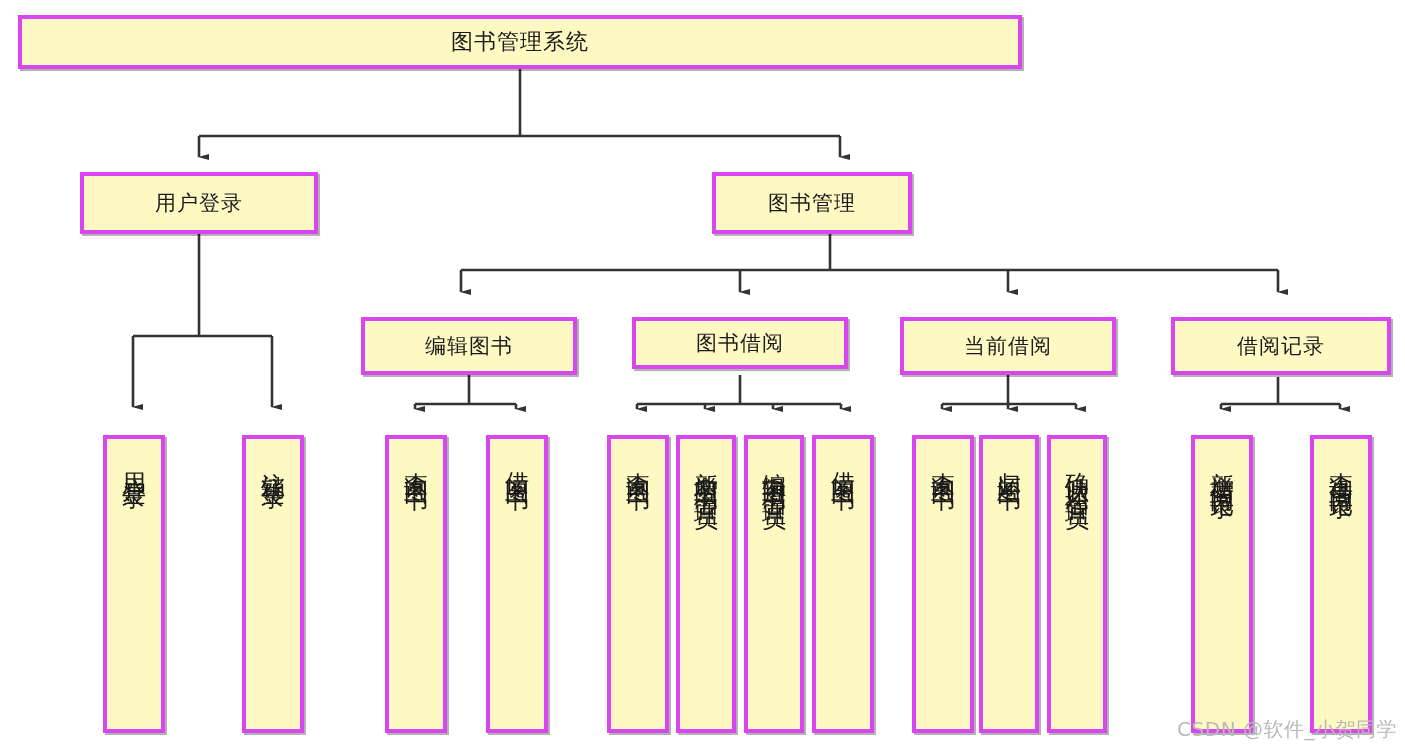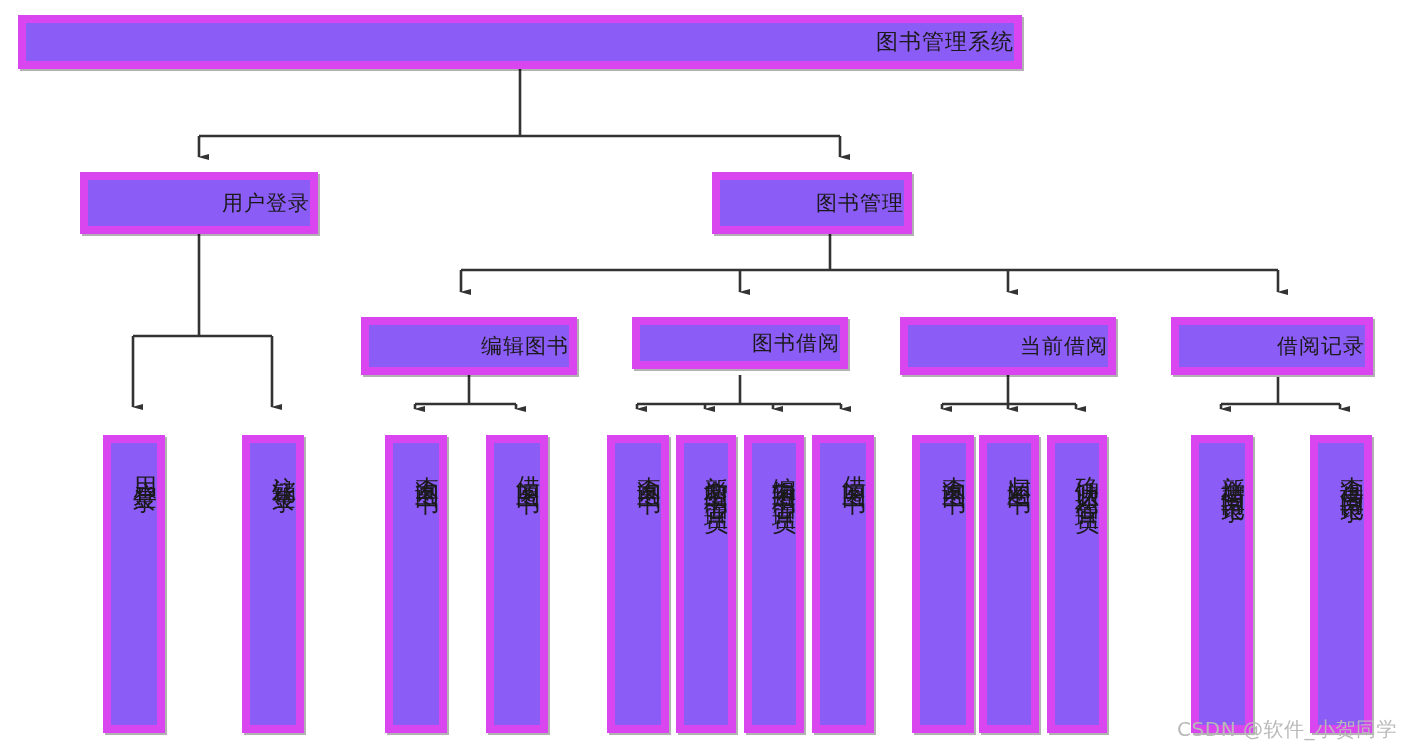--- a/index.html
+++ b/index.html
@@ -17,26 +17,26 @@
   }
   #wires{
     position:absolute;
     left:0;top:0;
     width:1405px;height:747px;
     pointer-events:none;
   }
   .node{
     position:absolute;
     box-sizing:border-box;
-    background:#8b5cf6;
-    border:8px solid #d946ef;
+    background:#fef9c3;
+    border:4px solid #d946ef;
     box-shadow:2px 2px 0 rgba(0,0,0,0.30);
     display:flex;
     align-items:center;
-    justify-content:flex-end;
+    justify-content:center;
     z-index:2;
   }
   .node .lbl{
     color:#1a1a1a;
     line-height:1.18;
     text-align:center;
     white-space:nowrap;
   }
   
   .node.h .lbl{
@@ -136,21 +136,21 @@
 
   <div class="node h" style="left:361px;top:317px;width:216px;height:58px;">
     <span class="lbl">编辑图书</span>
   </div>
   <div class="node h" style="left:632px;top:317px;width:216px;height:52px;">
     <span class="lbl">图书借阅</span>
   </div>
   <div class="node h" style="left:900px;top:317px;width:216px;height:58px;">
     <span class="lbl">当前借阅</span>
   </div>
-  <div class="node h" style="left:1171px;top:317px;width:202px;height:58px;">
+  <div class="node h" style="left:1171px;top:317px;width:220px;height:58px;">
     <span class="lbl">借阅记录</span>
   </div>
 
   <div class="node v" style="left:103px;top:435px;width:62px;height:298px;">
     <span class="lbl">用户登录</span>
   </div>
   <div class="node v" style="left:242px;top:435px;width:62px;height:298px;">
     <span class="lbl">注销登录</span>
   </div>
 

